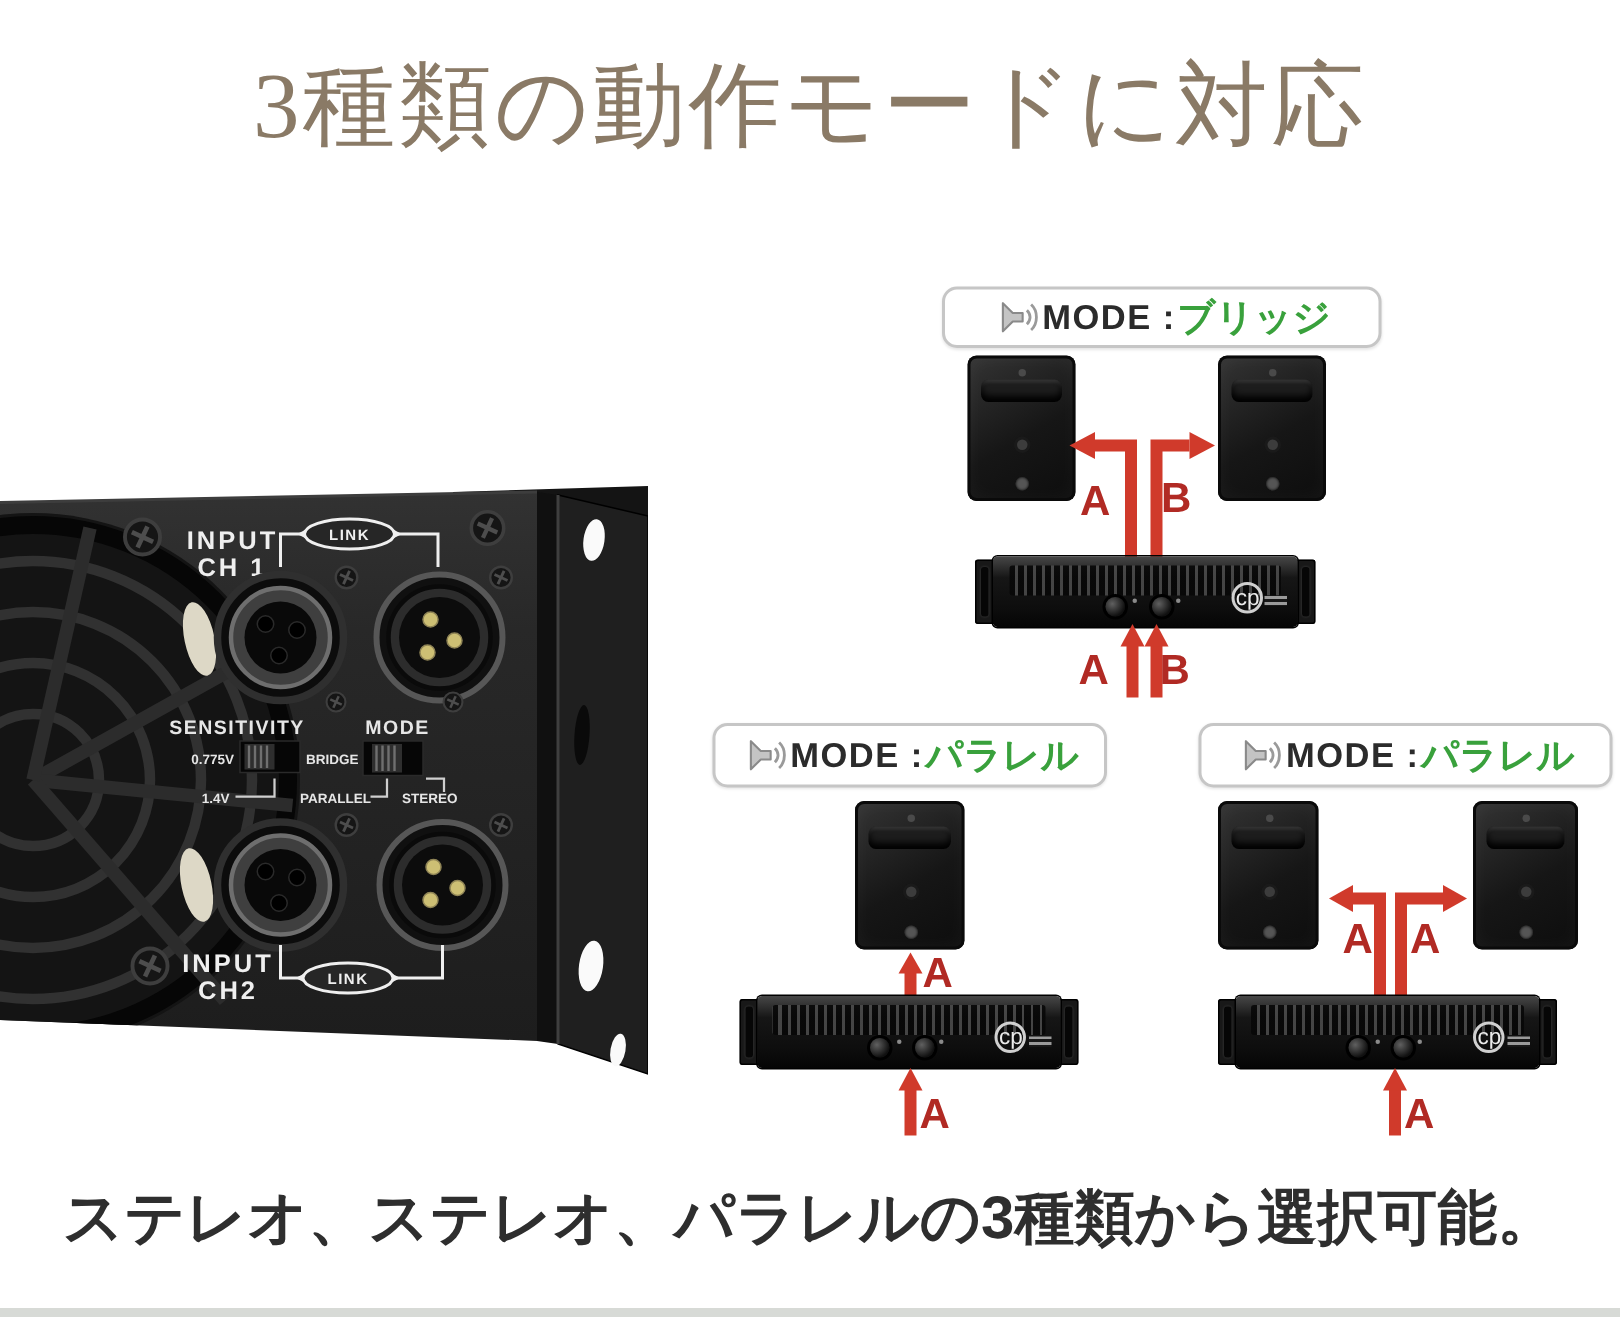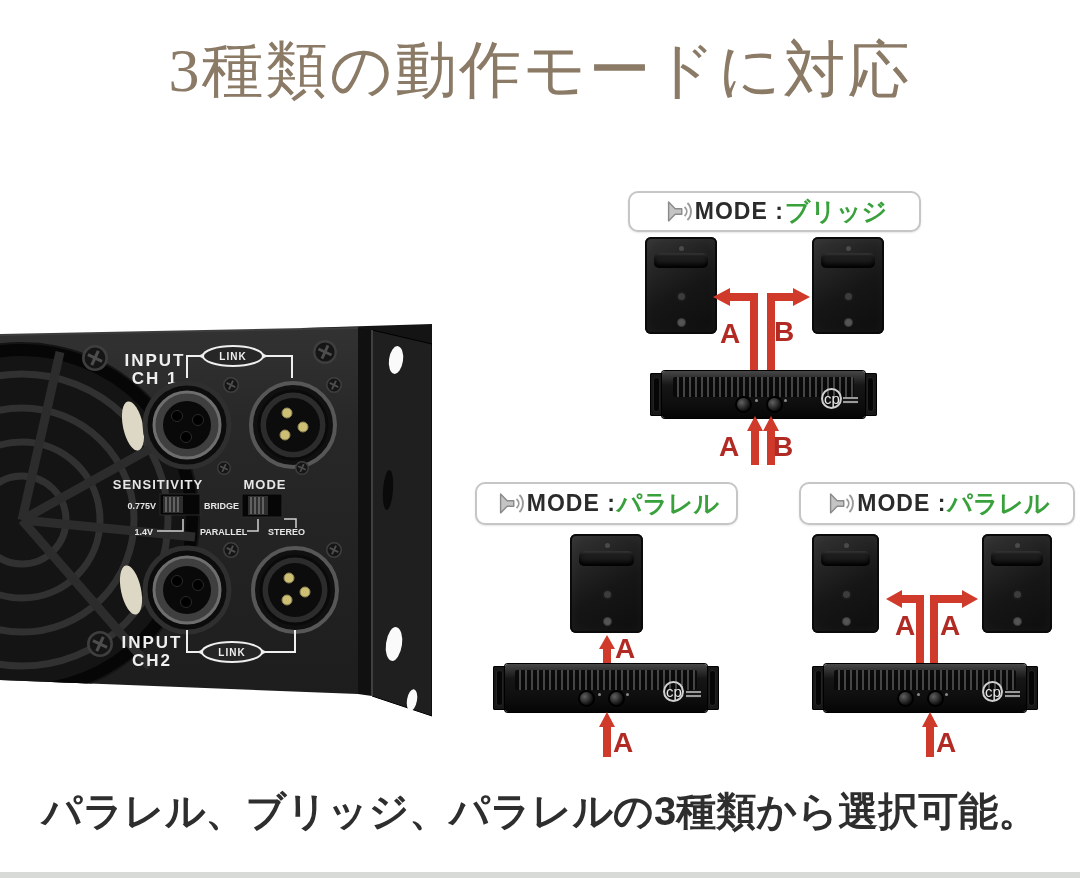--- a/index.html
+++ b/index.html
@@ -383,17 +383,17 @@
       <div class="amp-logotext"></div>
     </div>
   </div>
 
   <svg class="arrow-svg" style="left:920px;top:711px;" width="22" height="46">
     <line x1="10" y1="46" x2="10" y2="14" stroke="#d03a2b" stroke-width="8"></line>
     <polygon points="2,16 18,16 10,1" fill="#d03a2b"></polygon>
   </svg>
   <div class="ab" style="left:936px;top:729px;">A</div>
 
-  <div class="caption">パラレル、ブリッジ、パラレルの3種類から選択可能。</div>
+  <div class="caption">ステレオ、ステレオ、パラレルの3種類から選択可能。</div>
 
   <div class="bottom-bar"></div>
 
 </div>
 
 </body></html>

